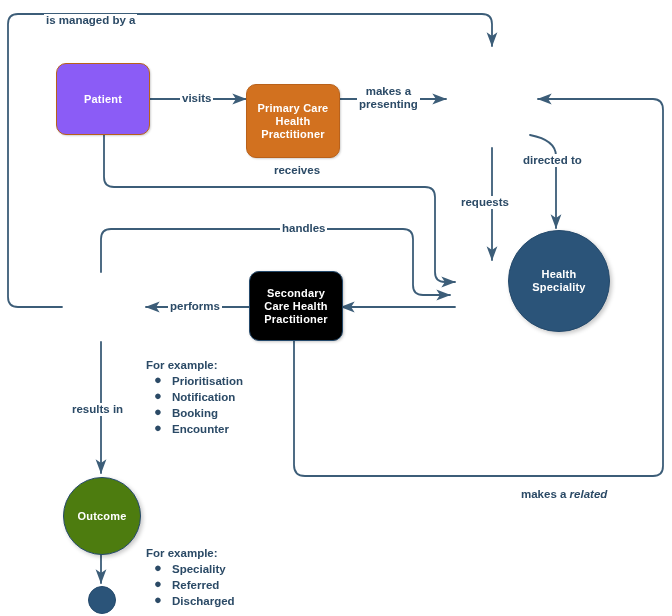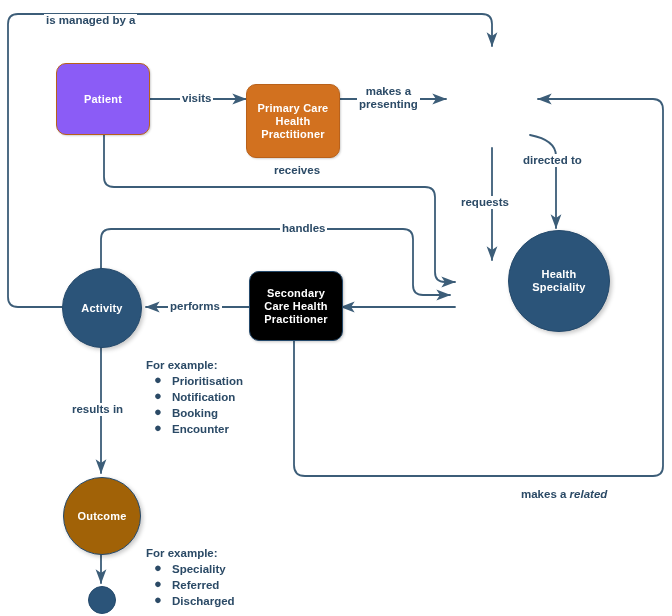--- a/index.html
+++ b/index.html
@@ -91,26 +91,22 @@
 
   <div class="node rect" style="left:249px;top:271px;width:92px;height:68px;background:#000000;
               border:1px solid #24496B;box-shadow:1px 1px 3px rgba(0,0,0,.22);">
     <span style="display:block;">
       <span style="display:block;">Secondary</span>
       <span style="display:block;">Care Health</span>
       <span style="display:block;">Practitioner</span>
     </span>
   </div>
 
-  <div class="node circ" style="left:62px;top:268px;width:78px;height:78px;background:#2B5479;
-              border:1px solid #24496B;box-shadow:2px 2px 4px rgba(0,0,0,.22);">
-    <span>Activity</span>
-  </div>
 
-  <div class="node circ" style="left:63px;top:477px;width:76px;height:76px;background:#a16207;
+  <div class="node circ" style="left:63px;top:477px;width:76px;height:76px;background:#4d7c0f;
               border:1px solid #24496B;box-shadow:2px 2px 4px rgba(0,0,0,.22);">
     <span>Outcome</span>
   </div>
 
   <div class="node circ" style="left:88px;top:586px;width:26px;height:26px;background:#2B5479;
               border:1px solid #24496B;"></div>
 
   <div class="lbl" style="left:180px;top:92px;">visits</div>
 
   <div class="lbl" style="left:357px;top:85px;text-align:center;">

